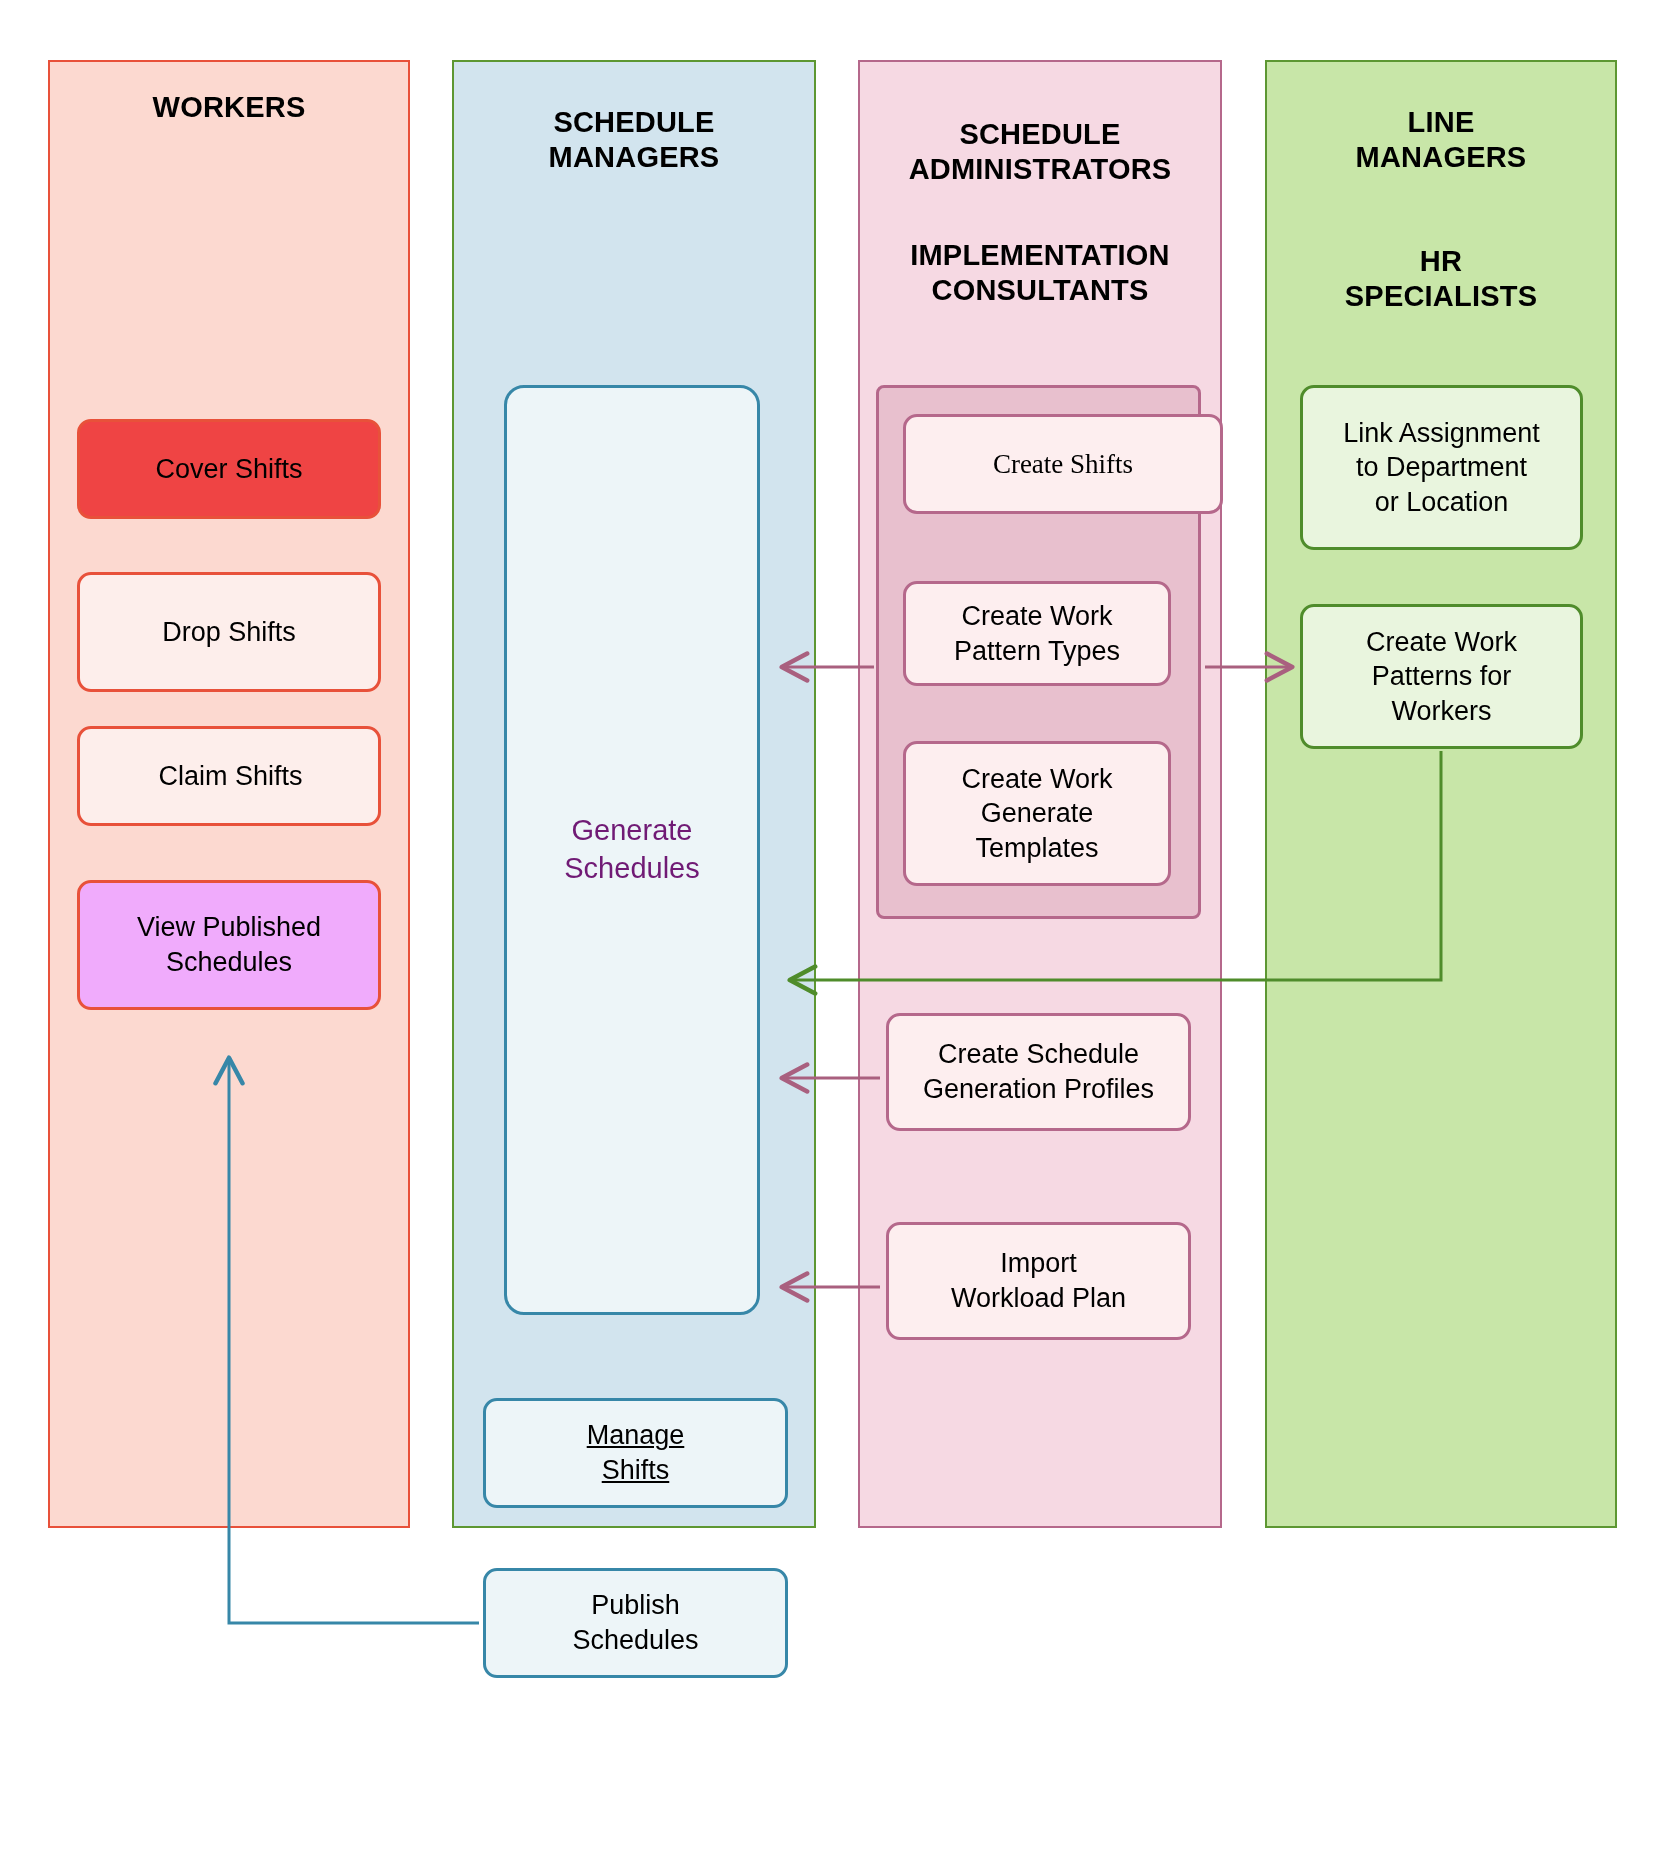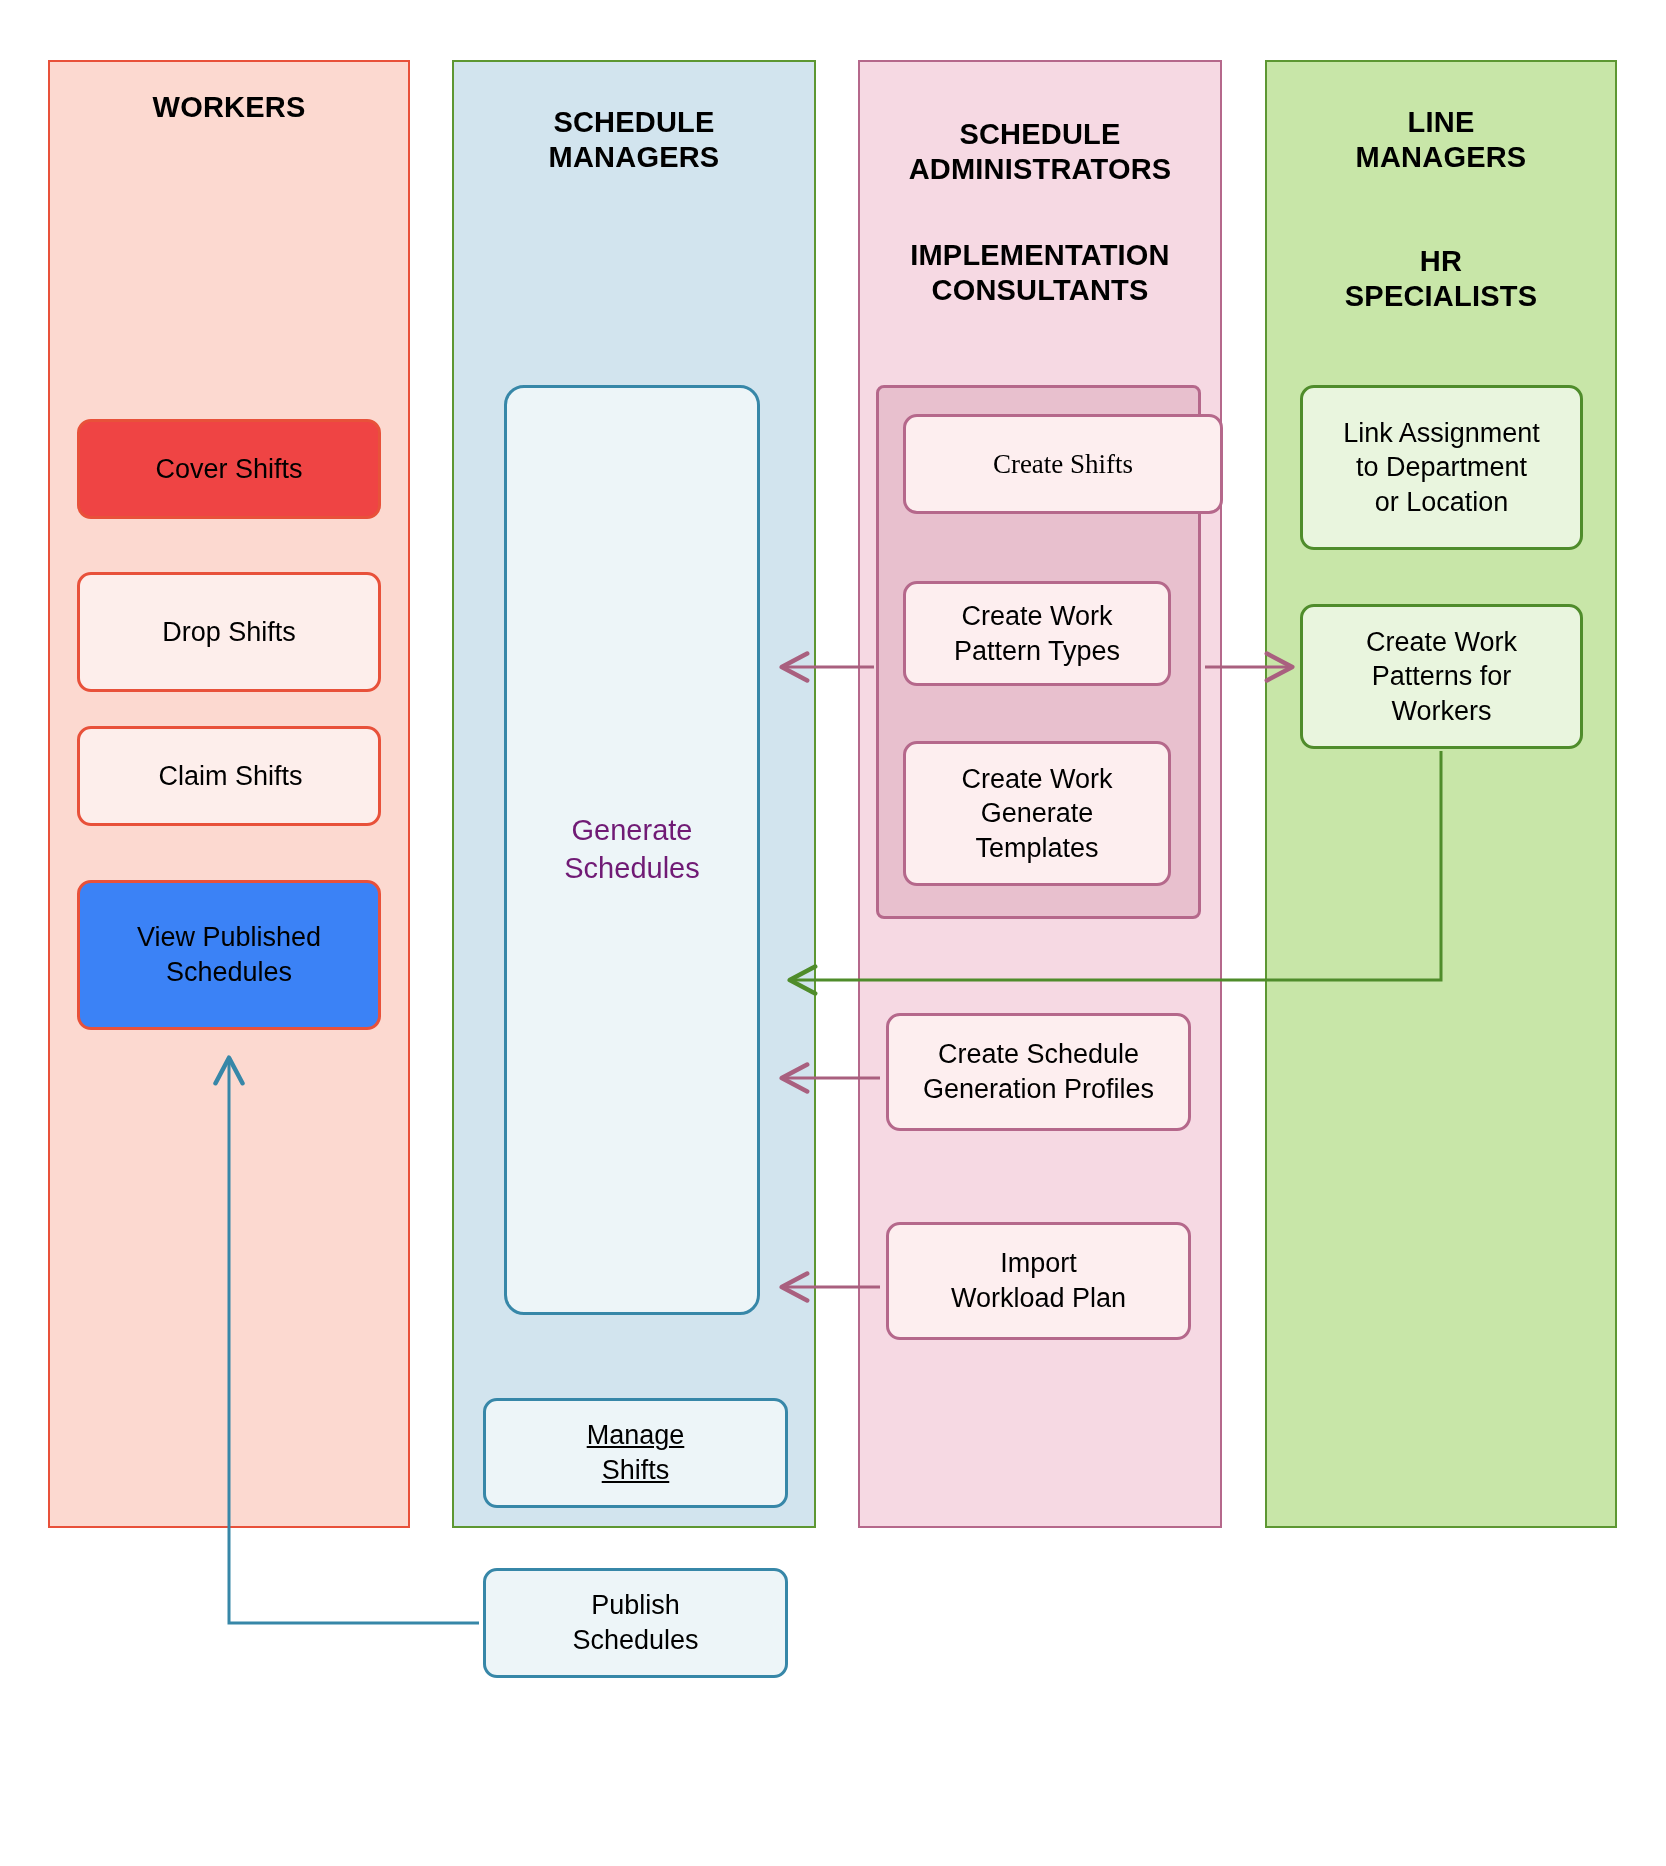--- a/index.html
+++ b/index.html
@@ -101,21 +101,21 @@
       <div>Drop Shifts</div>
     </div>
   </div>
 
   <div class="node" style="left:77px; top:726px; width:304px; height:100px; background:#fdeeeb; border-color:#e8513a;padding-left:11px;">
     <div>
       <div>Claim Shifts</div>
     </div>
   </div>
 
-  <div class="node" style="left:77px; top:880px; width:304px; height:150px; background:#3b82f6; border-color:#e8513a;">
+  <div class="node" style="left:77px; top:880px; width:304px; height:130px; background:#f0abfc; border-color:#e8513a;">
     <div>
       <div>View Published</div>
       <div>Schedules</div>
     </div>
   </div>
 
   <div class="lane" style="left:452px; top:60px; width:364px; height:1468px; background:#d2e4ee; border-color:#5d9732;"></div>
   <div class="lane-title" style="left:452px; top:105px; width:364px;">
     <div>SCHEDULE</div>
     <div>MANAGERS</div>

